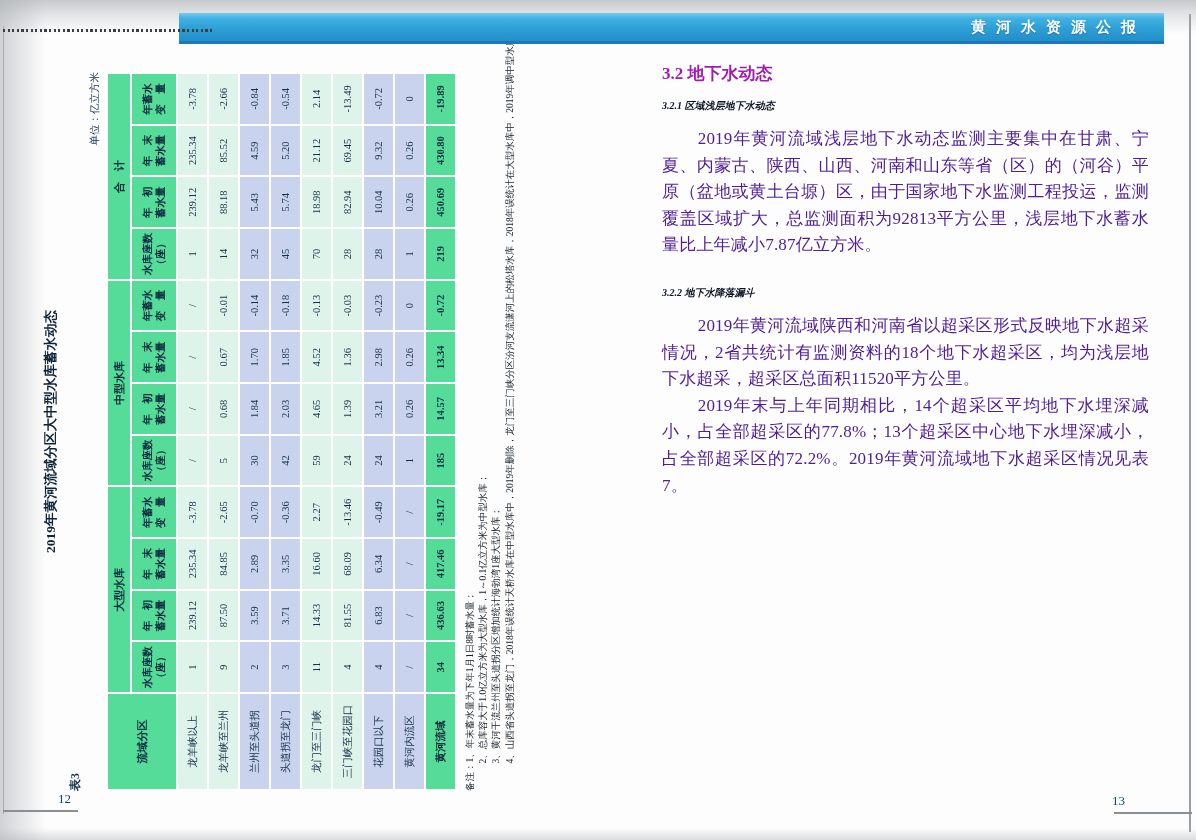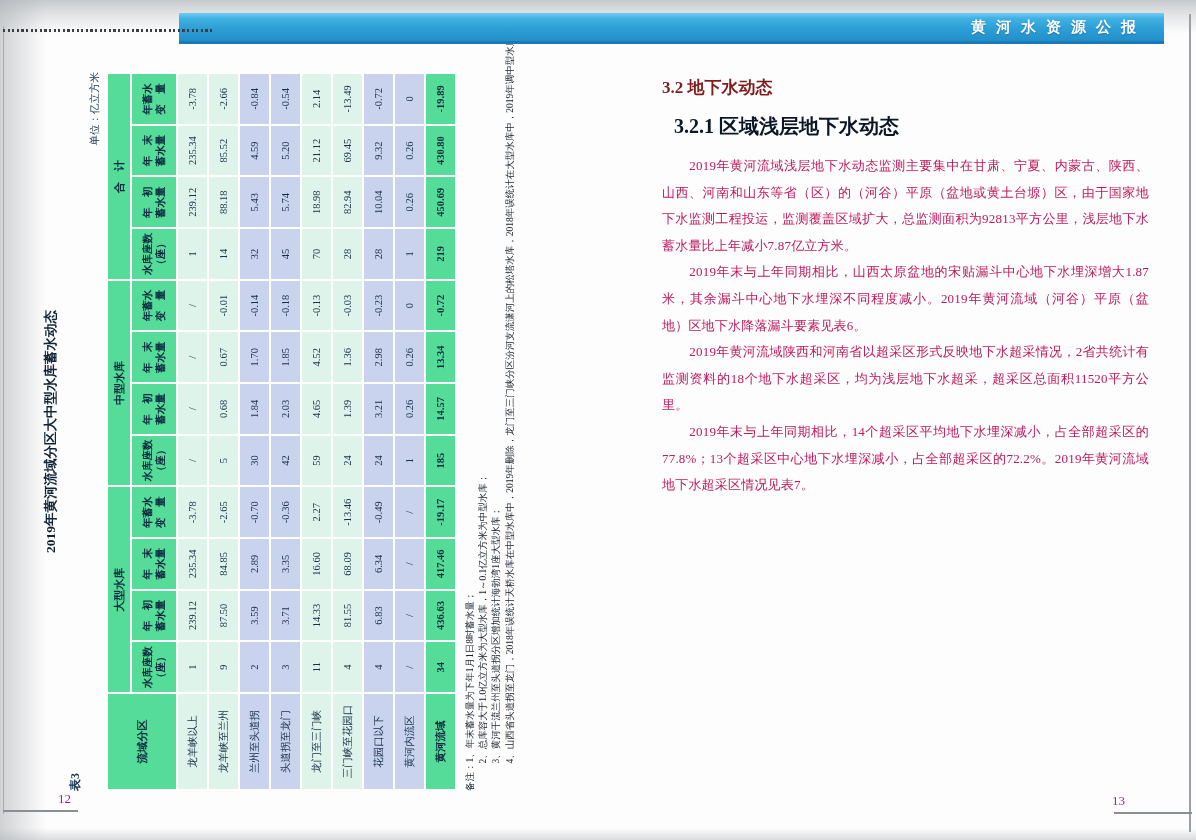--- a/index.html
+++ b/index.html
@@ -36,27 +36,27 @@
   .t3 th.sub{height:44px;font-size:10.5px;line-height:13px;font-weight:bold;white-space:pre-line;}
   .t3 td{height:29px;font-size:10.5px;color:#17304a;}
   .t3 td.sg{background:#def3e9;}
   .t3 td.sb{background:#c9d3ee;}
   .t3 td.total{background:#55dc99;font-weight:bold;color:#0d2a40;}
   .notes{margin-top:7px;font-size:9.5px;line-height:13.2px;color:#15202b;white-space:nowrap;}
   .notes div{white-space:nowrap;}
   .notes div + div{padding-left:2.9em;}
   
   .right-col{position:absolute;left:662px;top:58px;width:487px;z-index:2;}
-  .right-col h2{font-size:17px;font-weight:bold;margin:18px 0 14px;color:#7f1d1d;}
-  .right-col h3{font-size:20px;font-weight:bold;margin:27px 12px 13px;color:#0c1726;}
+  .right-col h2{font-size:17px;font-weight:bold;margin:4px 0 14px;color:#a21caf;}
+  .right-col h3{font-size:10px;font-weight:bold;margin:27px 0 13px;color:#0c1726;font-style:italic;}
   .right-col h2 + h3{margin-top:8px;}
-  .right-col p{font-size:13px;line-height:26.6px;margin:0;text-align:justify;
-               text-indent:2.1em;letter-spacing:.2px;color:#be185d;}
-  
-  .pn{position:absolute;font-size:13px;color:#a21caf;z-index:3;}
+  .right-col p{font-size:17px;line-height:26.6px;margin:0;text-align:justify;
+               text-indent:2.1em;letter-spacing:.2px;color:#4c1d95;}
+  
+  .pn{position:absolute;font-size:13px;color:#0c4a6e;z-index:3;}
   .pn-left{left:58px;top:791px;}
   .pn-right{left:1112px;top:793px;}
   .rule{position:absolute;height:2px;background:#8a8f94;z-index:3;}
   .rule-left{left:3px;top:810px;width:75px;}
   .rule-right{left:1114px;top:812px;width:78px;}
 </style>
 </head>
 <body>
 
 <div class="canvas">
@@ -253,21 +253,21 @@
         <div>2、总库容大于1.0亿立方米为大型水库，1～0.1亿立方米为中型水库；</div>
         <div>3、黄河干流兰州至头道拐分区增加统计海勃湾1座大型水库；</div>
         <div>4、山西省头道拐至龙门，2018年误统计天桥水库在中型水库中，2019年删除，龙门至三门峡分区汾河支流潇河上的松塔水库，2018年误统计在大型水库中，2019年调中型水库。</div>
       </div>
   </div>
 
   <div class="right-col" id="right-col">
       <h2>3.2 地下水动态</h2>
       <h3>3.2.1 区域浅层地下水动态</h3>
       <p>2019年黄河流域浅层地下水动态监测主要集中在甘肃、宁夏、内蒙古、陕西、山西、河南和山东等省（区）的（河谷）平原（盆地或黄土台塬）区，由于国家地下水监测工程投运，监测覆盖区域扩大，总监测面积为92813平方公里，浅层地下水蓄水量比上年减小7.87亿立方米。</p>
-      <p>2019年末与上年同期相比，山西太原盆地的宋贴漏斗中心地下水埋深增大1.87米，其余漏斗中心地下水埋深不同程度减小。2019年黄河流域（河谷）平原（盆地）区地下水降落漏斗要素见表6。</p>
+      <h3>3.2.2 地下水降落漏斗</h3>
       <p>2019年黄河流域陕西和河南省以超采区形式反映地下水超采情况，2省共统计有监测资料的18个地下水超采区，均为浅层地下水超采，超采区总面积11520平方公里。</p>
       <p>2019年末与上年同期相比，14个超采区平均地下水埋深减小，占全部超采区的77.8%；13个超采区中心地下水埋深减小，占全部超采区的72.2%。2019年黄河流域地下水超采区情况见表7。</p>
     </div>
 
   <span class="pn pn-left">12</span>
   <div class="rule rule-left"></div>
   <span class="pn pn-right">13</span>
   <div class="rule rule-right"></div>
 </div>
 

